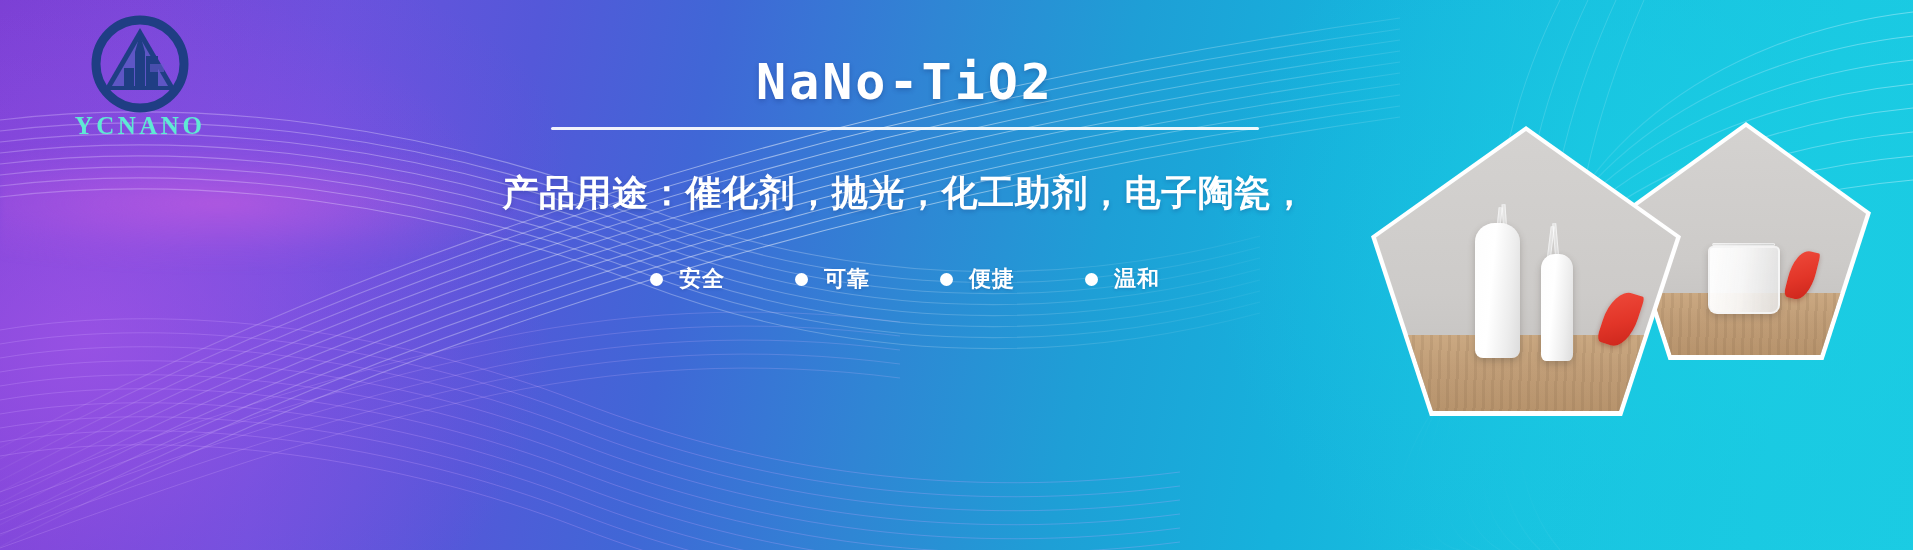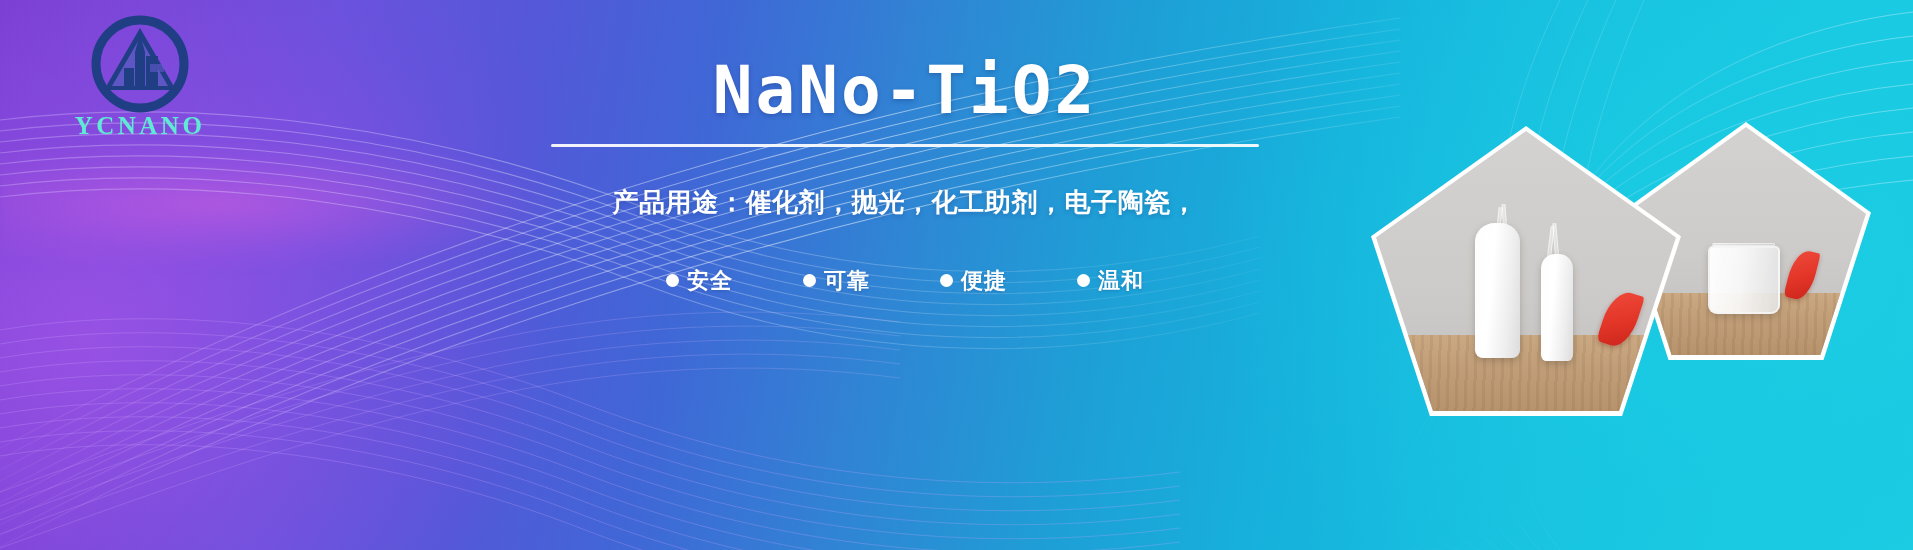--- a/index.html
+++ b/index.html
@@ -66,49 +66,49 @@
 
   
   .content {
     position:absolute;
     left:470px; top:56px;
     width:870px;
     text-align:center;
     color:#fff;
   }
   .title {
-    font-size:66px; font-weight:700;
+    font-size:50px; font-weight:700;
     letter-spacing:3px;
     line-height:1.06;
     color:#ffffff;
     font-family:"DejaVu Sans Mono","Liberation Mono",monospace;
     text-shadow:0 2px 5px rgba(20,40,110,.30);
   }
   .rule {
     margin:18px auto 0;
     width:708px; height:3px;
     background:rgba(255,255,255,.92);
     border-radius:2px;
   }
   .subtitle {
     margin-top:36px;
-    font-size:26px; font-weight:700;
+    font-size:36px; font-weight:700;
     line-height:1.50;
     letter-spacing:.6px;
     color:#ffffff;
     text-shadow:0 2px 4px rgba(20,50,120,.28);
   }
   .features {
     margin-top:44px;
     display:flex;
     justify-content:center;
     gap:70px;
   }
   .feature {
-    display:flex; align-items:center; gap:8px;
+    display:flex; align-items:center; gap:16px;
     font-size:22px; font-weight:700;
     letter-spacing:1px;
     color:#ffffff;
     text-shadow:0 1px 3px rgba(20,50,120,.28);
   }
   .dot {
     width:13px; height:13px; border-radius:50%;
     background:#ffffff;
     flex:0 0 auto;
   }

